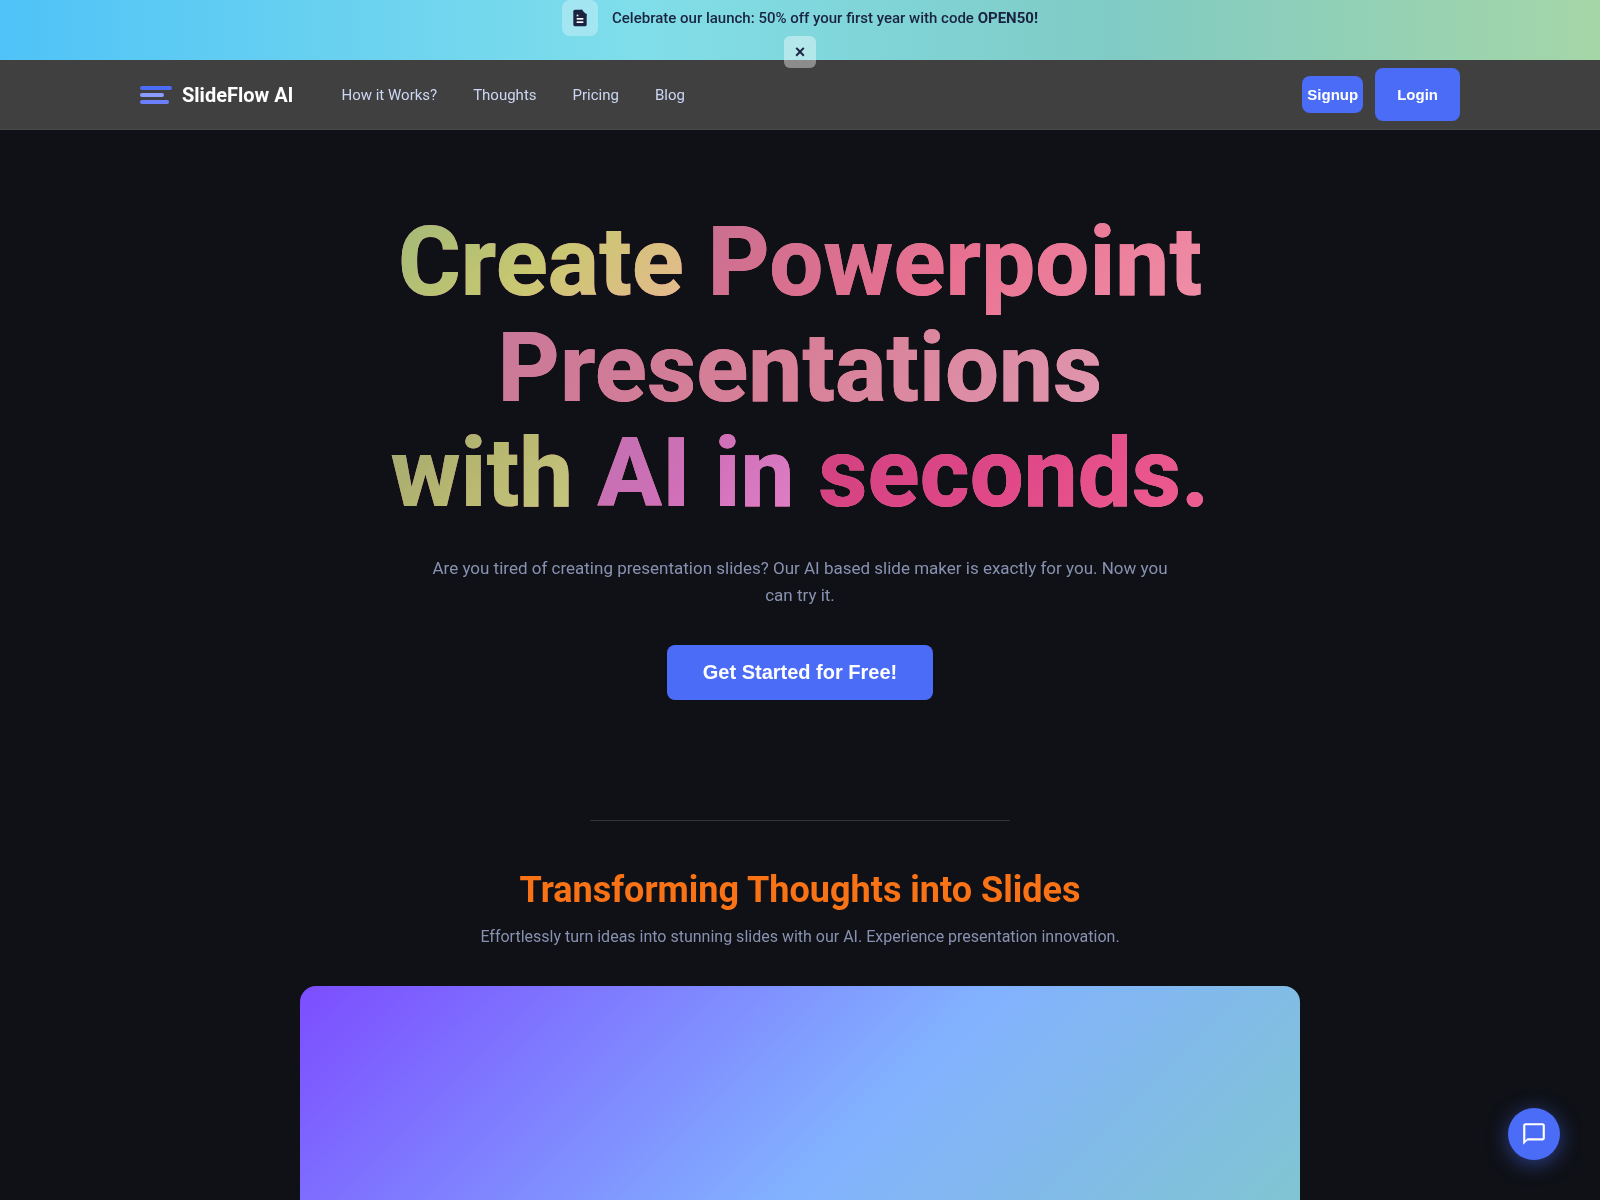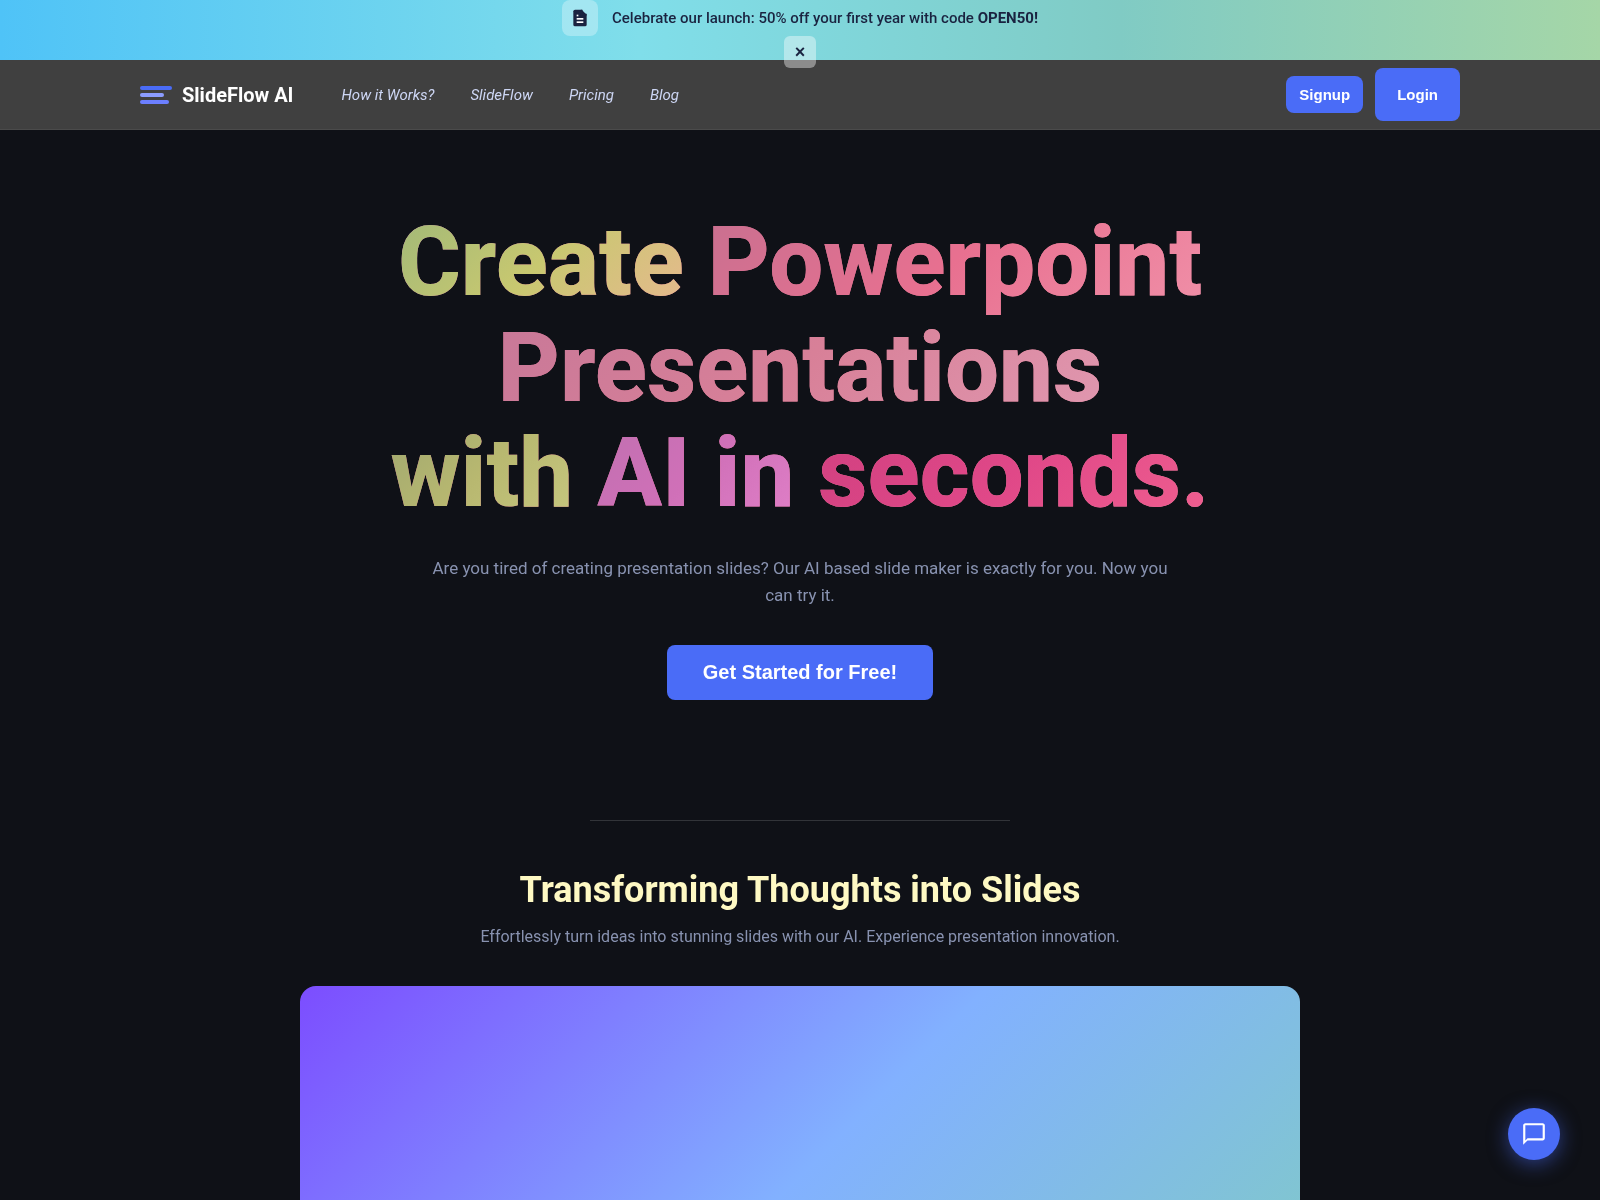--- a/index.html
+++ b/index.html
@@ -120,21 +120,20 @@
       font-size: 20px;
       font-weight: 700;
       color: #ffffff;
     }
 
     .nav-links {
       display: flex;
       align-items: center;
       gap: 36px;
       list-style: none;
-      font-style: italic;
     }
 
     .nav-links a {
       color: #cdd6f4;
       text-decoration: none;
       font-size: 15px;
       font-weight: 400;
       transition: color 0.2s;
     }
 
@@ -142,21 +141,21 @@
       display: flex;
       align-items: center;
       gap: 12px;
     }
 
     .btn-signup {
       background: #4a6cf7;
       color: white;
       border: none;
       border-radius: 8px;
-      padding: 10px 13px;
+      padding: 10px 5px;
       font-size: 15px;
       font-weight: 600;
       cursor: pointer;
       transition: background 0.2s;
     }
 
     .btn-login {
       background: #4a6cf7;
       color: white;
       border: none;
@@ -260,21 +259,21 @@
       height: 1px;
       background: rgba(255,255,255,0.15);
       margin: 0 auto 48px;
     }
 
     .section-title {
       text-align: center;
       font-size: 36px;
       font-weight: 700;
       margin-bottom: 16px;
-      color: #fef9c3;
+      color: #f97316;
     }
 
     .section-subtitle {
       text-align: center;
       font-size: 16px;
       color: #8892b0;
       margin-bottom: 40px;
     }
 
     .feature-visual {
@@ -339,21 +338,21 @@
         <div class="logo-bar logo-bar-2"></div>
         <div class="logo-bar logo-bar-3"></div>
       </div>
       <span class="logo-text">SlideFlow AI</span>
     </a>
     <ul class="nav-links">
       <li>
         <a href="#">How it Works?</a>
       </li>
       <li>
-        <a href="#">SlideFlow</a>
+        <a href="#">Thoughts</a>
       </li>
       <li>
         <a href="#">Pricing</a>
       </li>
       <li>
         <a href="#">Blog</a>
       </li>
     </ul>
   </div>
   <div class="navbar-right">

